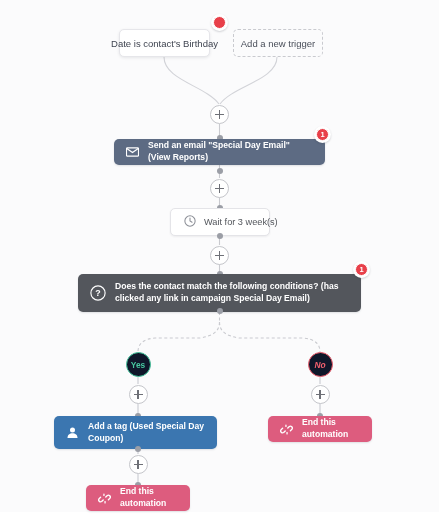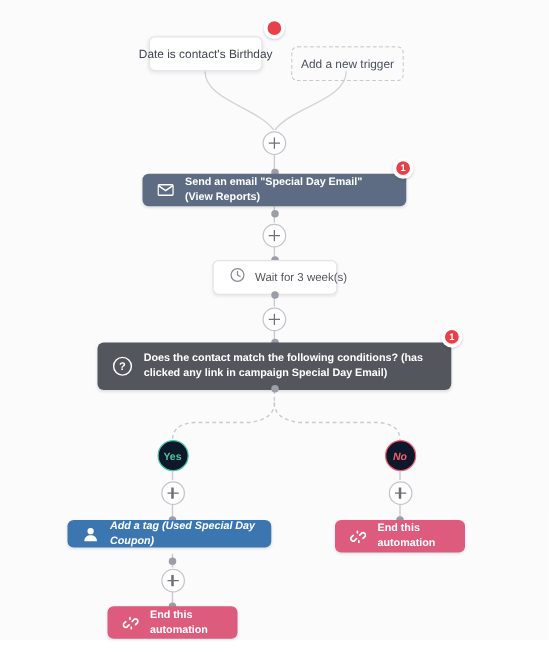--- a/index.html
+++ b/index.html
@@ -166,21 +166,21 @@
     <path d="M320,377 L320,384" fill="none" stroke="#c9cacf" stroke-width="1.1"></path>
     <path d="M320,403 L320,415" fill="none" stroke="#c9cacf" stroke-width="1.1"></path>
   </svg>
 
   <div class="node trigger-card" style="left:119px; top:29px; width:91px;">
     <span class="lbl">Date is contact's Birthday</span>
   </div>
   <div class="badge-anchor" style="left:211px; top:14px;"></div>
   <div class="badge" style="left:213px; top:16px; background:#e8404a;"></div>
 
-  <div class="node trigger-add" style="left:233px; top:37px; width:90px;">
+  <div class="node trigger-add" style="left:233px; top:29px; width:90px;">
     <span class="lbl">Add a new trigger</span>
   </div>
 
   <div class="plus" style="left:210px; top:105px;"></div>
 
   <div class="dot" style="left:216.5px; top:135px;"></div>
   <div class="node bar slate" style="left:114px; top:139px; width:211px; height:26px;">
     <span class="ic">
       <svg width="13" height="10" viewBox="0 0 14 10">
         <rect x="0.5" y="0.5" width="13" height="9" rx="1" fill="none" stroke="#ffffff" stroke-width="1.3"></rect>
@@ -227,21 +227,21 @@
     <span>Yes</span>
   </div>
   <div class="branch no" style="left:307.5px; top:352px;">
     <span>No</span>
   </div>
 
   <div class="plus" style="left:128.5px; top:385px;"></div>
   <div class="plus" style="left:310.5px; top:385px;"></div>
 
   <div class="dot" style="left:135px; top:413px;"></div>
-  <div class="node bar blue" style="left:54px; top:416px; width:163px; height:22px;font-style:italic;">
+  <div class="node bar blue" style="left:54px; top:416px; width:163px; height:33px;">
     <span class="ic">
       <svg width="13" height="13" viewBox="0 0 14 14">
         <circle cx="7" cy="4.2" r="2.7" fill="#ffffff"></circle>
         <path d="M1.6,13 C1.6,9.4 4,7.8 7,7.8 C10,7.8 12.4,9.4 12.4,13 Z" fill="#ffffff"></path>
       </svg>
     </span>
     <span class="lbl">Add a tag (Used Special Day Coupon)</span>
   </div>
   <div class="dot" style="left:135px; top:446px;"></div>
 

